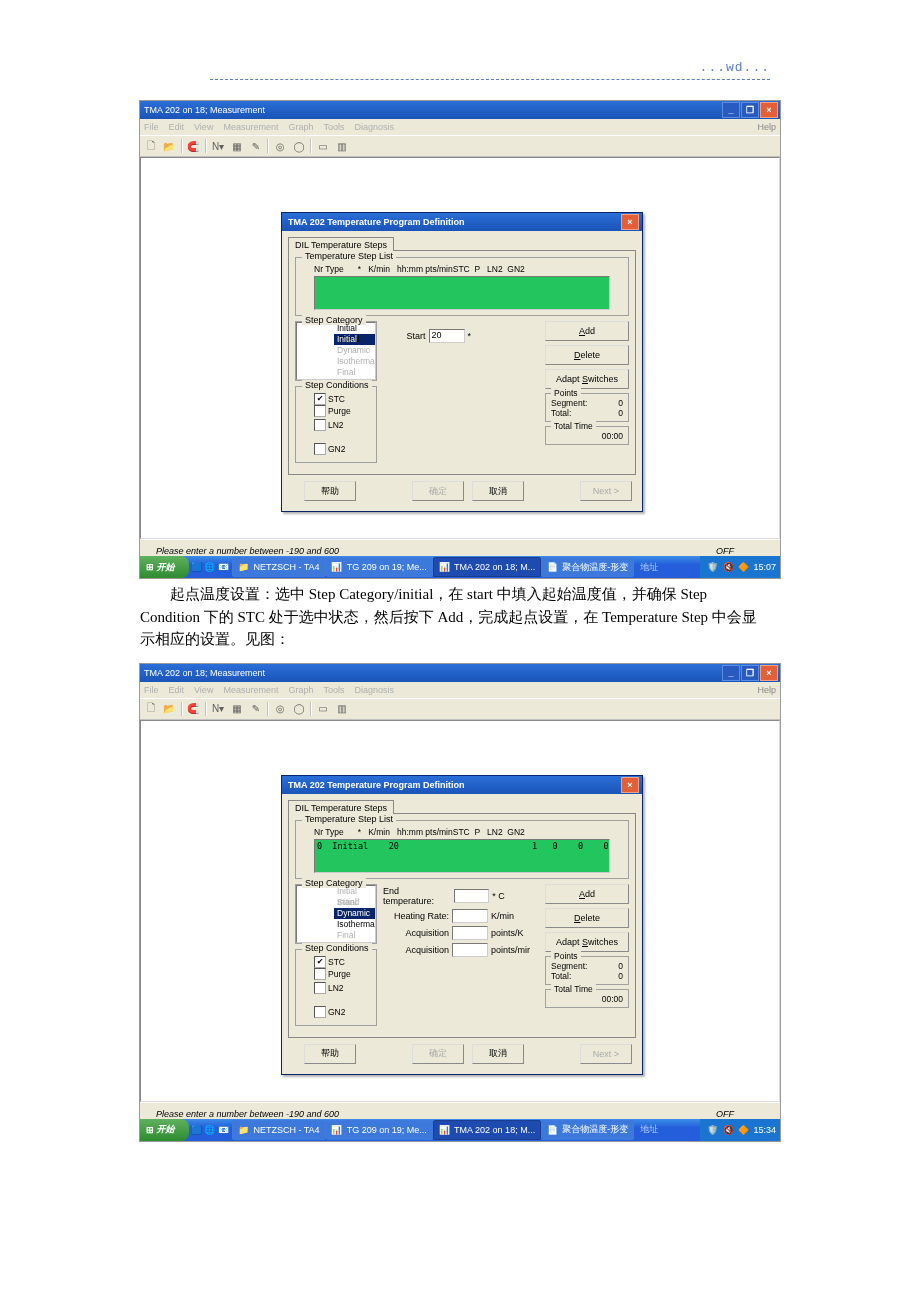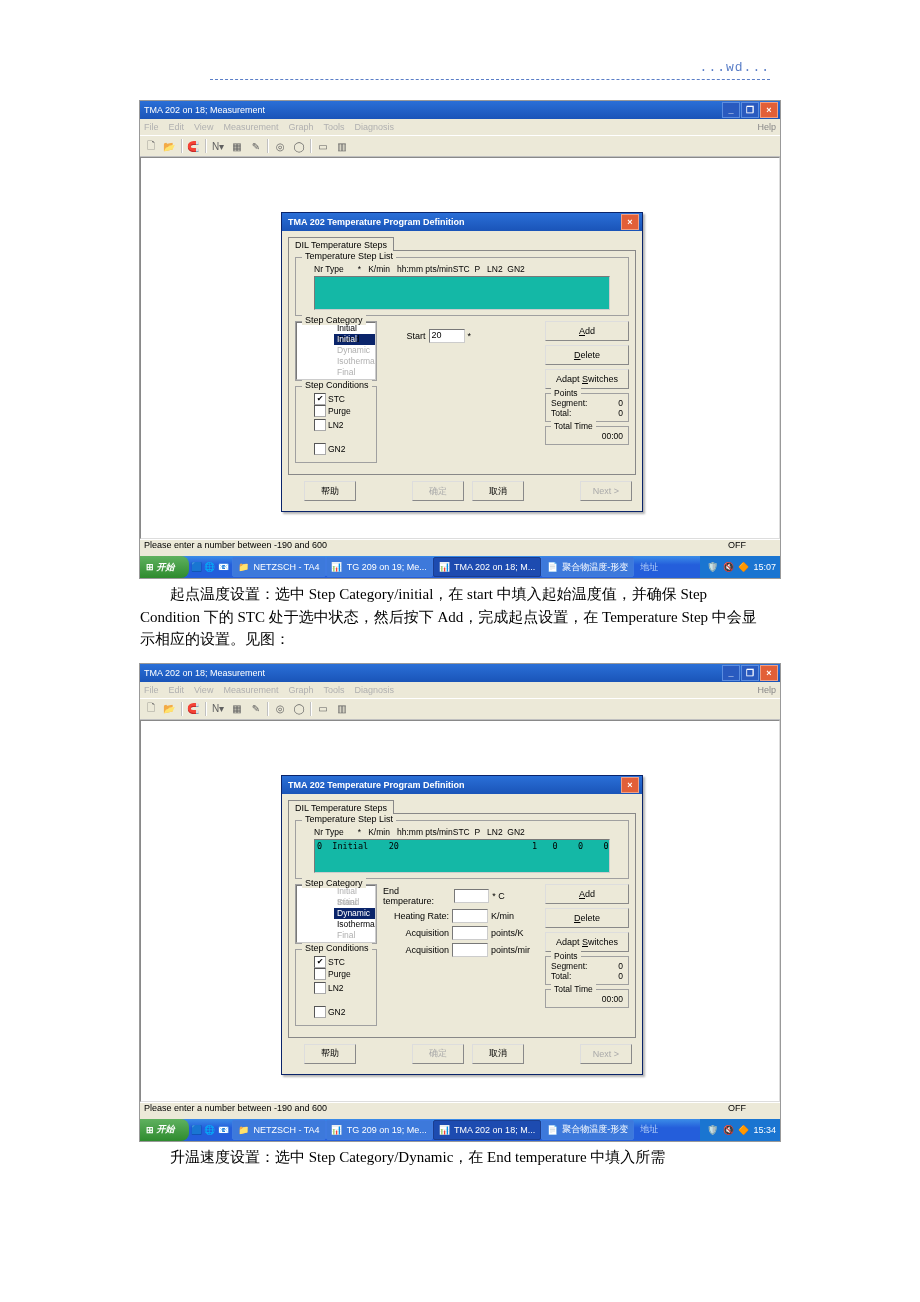--- a/index.html
+++ b/index.html
@@ -161,21 +161,21 @@
     background: #ece9d8;
     padding: 0 3px;
     font-size: 9px;
   }
   .step-list-header {
     font-size: 8.5px;
     white-space: pre;
     margin-bottom: 2px;
   }
   .step-list {
-    background: #14b8a6;
+    background: #22c55e;
     border: 1px inset #ccc;
     height: 30px;
     font-size: 8.5px;
     white-space: pre;
     padding: 1px 2px;
     font-family: monospace;
   }
   .row { display: flex; gap: 6px; }
   .col-left { width: 82px; }
   .col-mid { flex: 1; display: flex; flex-direction: column; align-items: flex-start; padding-top: 8px; gap: 2px;}
@@ -255,24 +255,25 @@
     gap: 8px;
     justify-content: flex-end;
     padding: 6px 4px 4px;
   }
   .dlg-buttons .btn { width: 50px; }
   .status-bar {
     height: 16px;
     background: #ece9d8;
     border-top: 1px solid #fff;
     display: flex;
-    align-items: flex-start;
-    font-size: 9px;
-    padding: 0 4px;
+    align-items: flex-end;
+    font-size: 9px;
+    padding: 0 16px;
     justify-content: space-between;
+    font-style: italic;
   }
   .status-right { display:flex; gap: 30px; }
   .task-bar {
     height: 22px;
     background: linear-gradient(#3b8de8, #245edb 40%, #245edb);
     display: flex;
     align-items: center;
     font-size: 9px;
     color: #fff;
   }
@@ -686,15 +687,14 @@
       <span class="addr-label">地址</span>
       <span class="sys-tray">
         <span>🛡️</span>
         <span>🔇</span>
         <span>🔶</span>
         <span>15:34</span>
       </span>
     </div>
   </div>
 
-  <div class="para"><span class="indent"></span><span>升温速度设置：选中 Step Category/Dynamic，在 End temperature 中填入所需</span></div>
 
 </div>
 
 </body></html>

